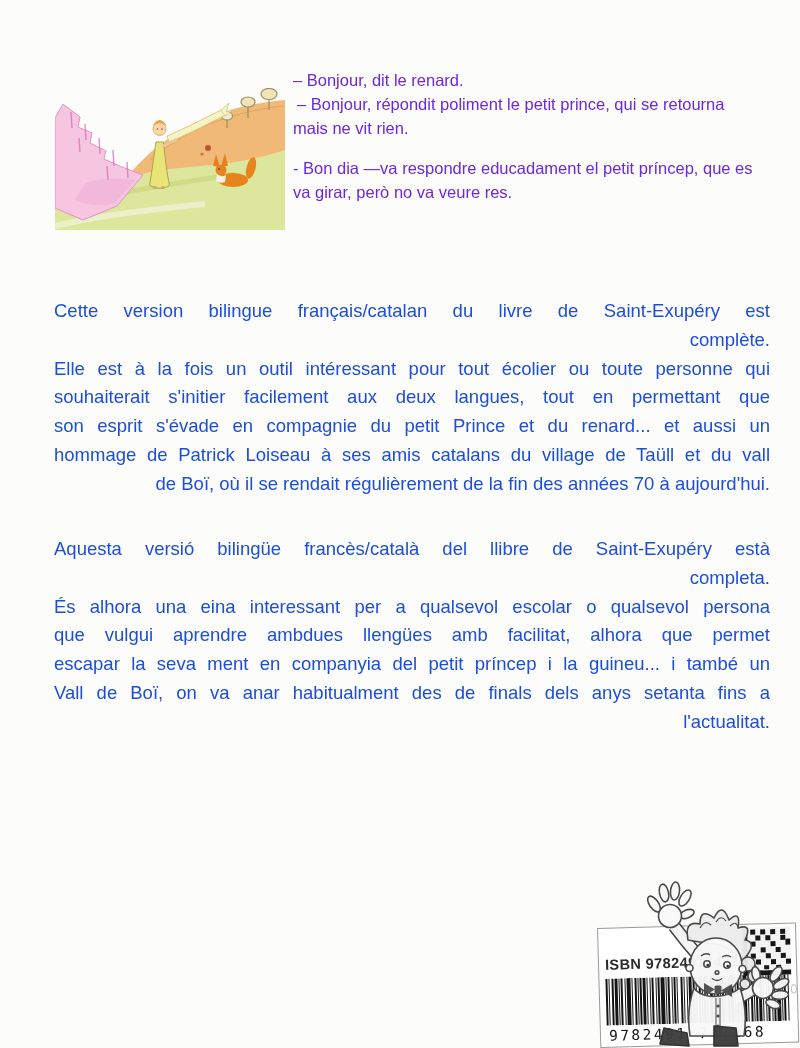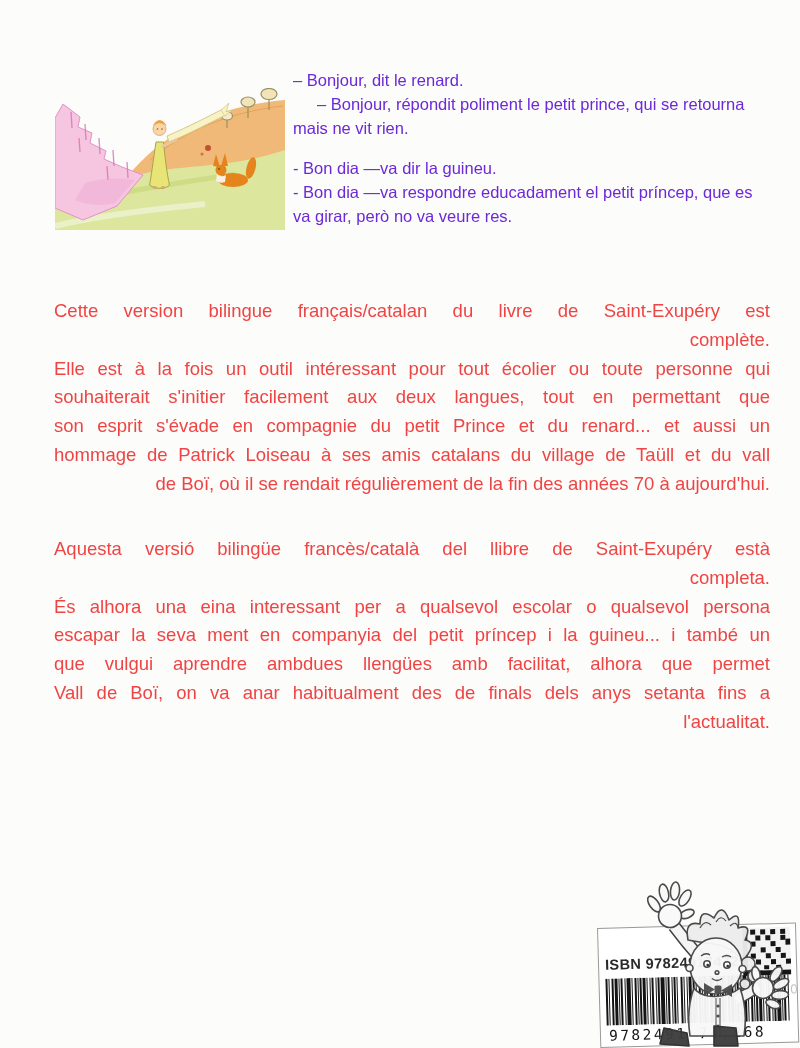--- a/index.html
+++ b/index.html
@@ -11,24 +11,24 @@
     font-family:"Liberation Sans", sans-serif;
     color:#242424;
   }
   .abs{position:absolute;}
 
   
   .quote-block{left:293px;width:505px;font-size:16.5px;line-height:24px;color:#6d28d9;}
   .q-fr{top:68px;}
   .q-ca{top:156px;}
   .qline{height:24px;overflow:hidden;white-space:nowrap;}
-  .qline.ind{padding-left:4px;margin-left:20px;}
-
-  
-  .para{left:54px;width:716px;font-size:18.5px;line-height:28.8px;color:#ef4444;}
+  .qline.ind{padding-left:4px;}
+
+  
+  .para{left:54px;width:716px;font-size:18.5px;line-height:28.8px;color:#1d4ed8;}
   .p-fr{top:297px;}
   .p-ca{top:535px;}
   .pline{height:28.8px;overflow:hidden;text-align:right;}
   .pline.j{text-align:justify;}
   .pline.j::after{content:"";display:inline-block;width:100%;height:0;}
 
   
   .illus{left:55px;top:88px;width:230px;height:142px;}
 
   
@@ -111,41 +111,40 @@
     </g>
   </svg>
 
   <div class="abs quote-block q-fr">
     <div class="qline">– Bonjour, dit le renard.</div>
     <div class="qline ind">– Bonjour, répondit poliment le petit prince, qui se retourna</div>
     <div class="qline">mais ne vit rien.</div>
   </div>
 
   <div class="abs quote-block q-ca">
-    <div class="qline">- Bon dia —va dir la guineu.</div>
     <div class="qline">- Bon dia —va respondre educadament el petit príncep, que es</div>
     <div class="qline">va girar, però no va veure res.</div>
   </div>
 
   <div class="abs para p-fr">
     <div class="pline j">Cette version bilingue français/catalan du livre de Saint-Exupéry est</div>
     <div class="pline">complète.</div>
     <div class="pline j">Elle est à la fois un outil intéressant pour tout écolier ou toute personne qui</div>
     <div class="pline j">souhaiterait s'initier facilement aux deux langues, tout en permettant que</div>
     <div class="pline j">son esprit s'évade en compagnie du petit Prince et du renard... et aussi un</div>
     <div class="pline j">hommage de Patrick Loiseau à ses amis catalans du village de Taüll et du vall</div>
     <div class="pline">de Boï, où il se rendait régulièrement de la fin des années 70 à aujourd'hui.</div>
   </div>
 
   <div class="abs para p-ca">
     <div class="pline j">Aquesta versió bilingüe francès/català del llibre de Saint-Exupéry està</div>
     <div class="pline">completa.</div>
     <div class="pline j">És alhora una eina interessant per a qualsevol escolar o qualsevol persona</div>
+    <div class="pline j">que vulgui aprendre ambdues llengües amb facilitat, alhora que permet</div>
     <div class="pline j">escapar la seva ment en companyia del petit príncep i la guineu... i també un</div>
-    <div class="pline j">que vulgui aprendre ambdues llengües amb facilitat, alhora que permet</div>
     <div class="pline j">Vall de Boï, on va anar habitualment des de finals dels anys setanta fins a</div>
     <div class="pline">l'actualitat.</div>
   </div>
 
   <div class="abs label">
     <div class="abs isbn-text">ISBN 9782491747268</div>
 
     <svg class="abs bars" width="188" height="47" viewBox="0 0 188 47">
       <line x1="2" y1="23.5" x2="186" y2="23.5" stroke="#141414" stroke-width="47" stroke-dasharray="2 1 1 2 2 1 3 1 1 1 2 2 1 1 4 1 1 2 2 1 1 1 2 1 3 1 1 2 1 1 2 2 1 1 2 1 4 1 1 1 2 2 1 1 2 1 1 3 2 1 1 2 1 1 3 1 2 1 1 2 2 1 1 1 2 1 1 2 3 1 1 2 2 1 1 1"></line>
     </svg>

